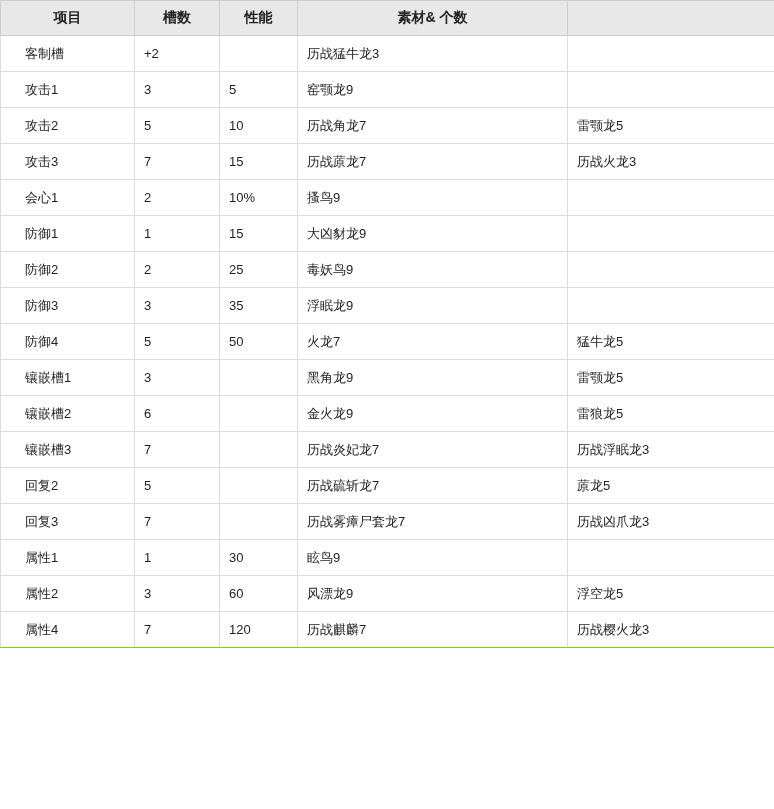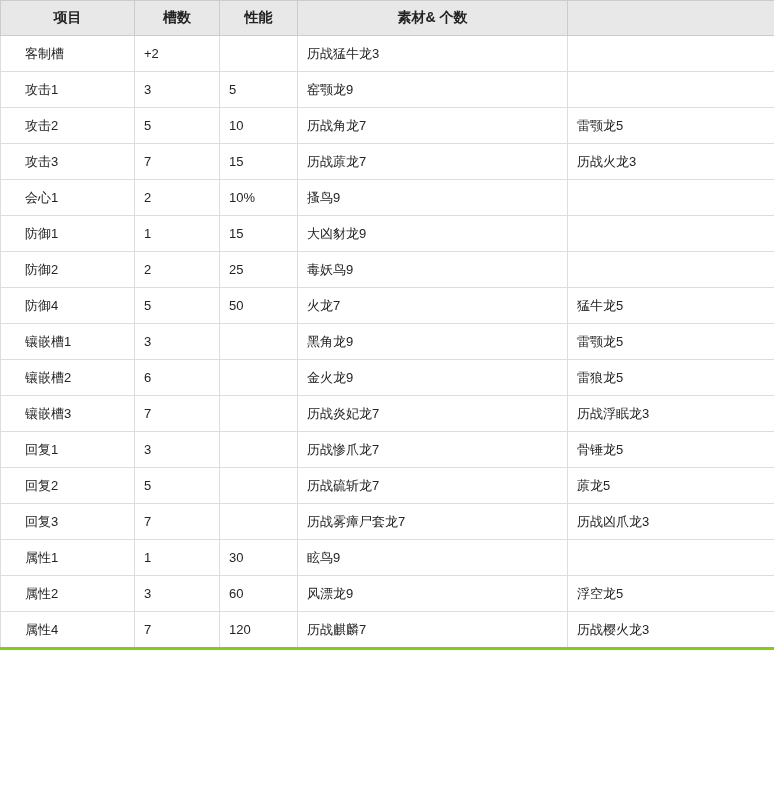--- a/index.html
+++ b/index.html
@@ -50,21 +50,21 @@
     font-size: 13px;
     color: #242424;
     background: #ffffff;
     white-space: nowrap;
     overflow: hidden;
   }
   table.upgrade-table tbody td.col-name {
     padding-left: 24px;
   }
   table.upgrade-table tbody tr:last-child td {
-    border-bottom: 3px solid #84cc16;
+    border-bottom: 1px solid #84cc16;
   }
 </style>
 </head>
 <body>
 
 <div class="table-wrap">
   <table class="upgrade-table">
     <colgroup>
       <col class="c0">
         <col class="c1">
@@ -125,20 +125,27 @@
           <td></td>
         </tr>
         <tr>
           <td class="col-name">防御2</td>
           <td>2</td>
           <td>25</td>
           <td>毒妖鸟9</td>
           <td></td>
         </tr>
         <tr>
+          <td class="col-name">防御3</td>
+          <td>3</td>
+          <td>35</td>
+          <td>浮眠龙9</td>
+          <td></td>
+        </tr>
+        <tr>
           <td class="col-name">防御4</td>
           <td>5</td>
           <td>50</td>
           <td>火龙7</td>
           <td>猛牛龙5</td>
         </tr>
         <tr>
           <td class="col-name">镶嵌槽1</td>
           <td>3</td>
           <td></td>
@@ -151,27 +158,20 @@
           <td></td>
           <td>金火龙9</td>
           <td>雷狼龙5</td>
         </tr>
         <tr>
           <td class="col-name">镶嵌槽3</td>
           <td>7</td>
           <td></td>
           <td>历战炎妃龙7</td>
           <td>历战浮眠龙3</td>
-        </tr>
-        <tr>
-          <td class="col-name">回复1</td>
-          <td>3</td>
-          <td></td>
-          <td>历战惨爪龙7</td>
-          <td>骨锤龙5</td>
         </tr>
         <tr>
           <td class="col-name">回复2</td>
           <td>5</td>
           <td></td>
           <td>历战硫斩龙7</td>
           <td>蒝龙5</td>
         </tr>
         <tr>
           <td class="col-name">回复3</td>

